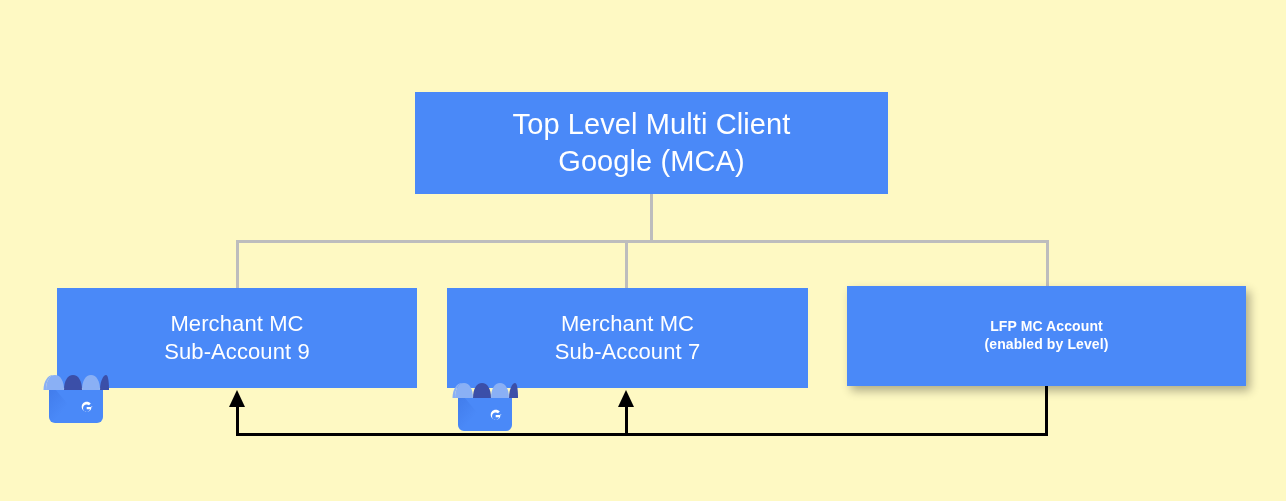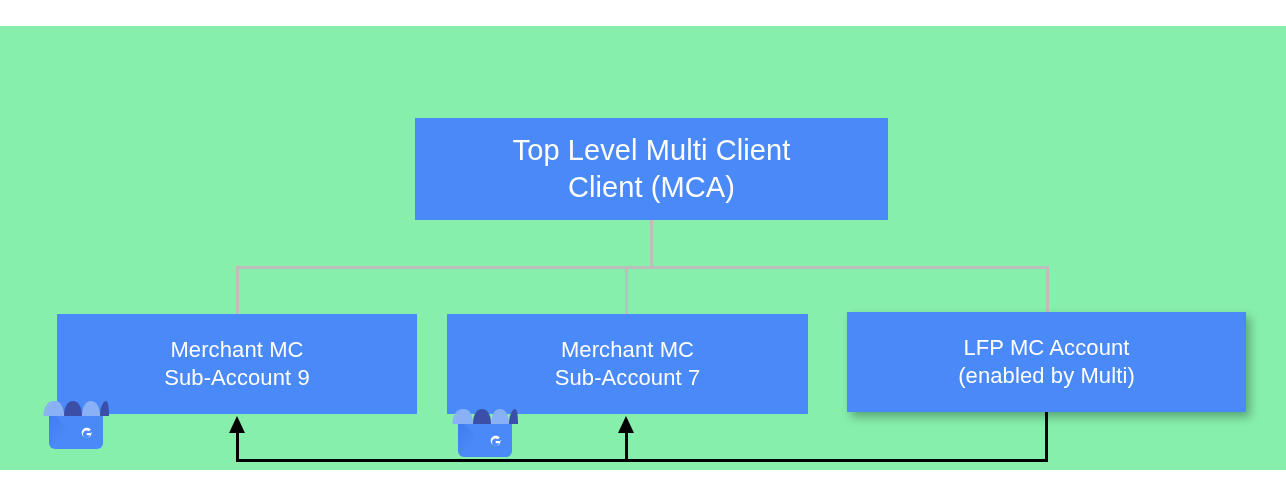--- a/index.html
+++ b/index.html
@@ -8,24 +8,23 @@
     padding: 0;
     background: #ffffff;
   }
   body {
     font-family: "Liberation Sans", sans-serif;
     -webkit-font-smoothing: antialiased;
   }
   #canvas {
     position: relative;
     width: 1286px;
-    height: 444px;
-    background: #86efac;
+    height: 501px;
+    background: #fef9c3;
     overflow: hidden;
-    margin-top: 26px;
   }
 
   
   .node {
     position: absolute;
     box-sizing: border-box;
     background: #4a89f8;
     color: #ffffff;
     display: flex;
     flex-direction: column;
@@ -59,22 +58,23 @@
     top: 288px;
     width: 361px;
     height: 100px;
     font-size: 22px;
   }
   #node-lfp {
     left: 847px;
     top: 286px;
     width: 399px;
     height: 100px;
-    font-size: 22px;
+    font-size: 14px;
     box-shadow: 4px 5px 9px rgba(0,0,0,.30);
+    font-weight: bold;
   }
 
   
   .wire {
     position: absolute;
     background: #bdbdbd;
   }
   .wire-v { width: 3px; }
   .wire-h { height: 3px; }
 
@@ -127,36 +127,36 @@
 
   <div class="flow" id="flow-bus"></div>
   <div class="flow" id="flow-riser-lfp"></div>
   <div class="flow" id="flow-stem-1"></div>
   <div class="flow" id="flow-stem-2"></div>
   <div class="arrowhead" id="arrow-1"></div>
   <div class="arrowhead" id="arrow-2"></div>
 
   <div class="node" id="node-top">
     <span class="ln">Top Level Multi Client</span>
-    <span class="ln">Client (MCA)</span>
+    <span class="ln">Google (MCA)</span>
   </div>
 
   <div class="node" id="node-sub1">
     <span class="ln">Merchant MC</span>
     <span class="ln">Sub-Account 9</span>
   </div>
 
   <div class="node" id="node-sub2">
     <span class="ln">Merchant MC</span>
     <span class="ln">Sub-Account 7</span>
   </div>
 
   <div class="node" id="node-lfp">
     <span class="ln">LFP MC Account</span>
-    <span class="ln">(enabled by Multi)</span>
+    <span class="ln">(enabled by Level)</span>
   </div>
 
   <svg class="gmb-icon" id="gmb-1" viewBox="0 0 72 72">
     <defs>
       <clipPath id="gmbBody1">
         <path d="M9 26 h54 v27 a6 6 0 0 1 -6 6 h-42 a6 6 0 0 1 -6 -6 z"></path>
       </clipPath>
       <linearGradient id="gmbShade1" x1="0" y1="0" x2="1" y2="1">
         <stop offset="0" stop-color="#3367d6" stop-opacity=".45"></stop>
         <stop offset=".55" stop-color="#3367d6" stop-opacity="0"></stop>

